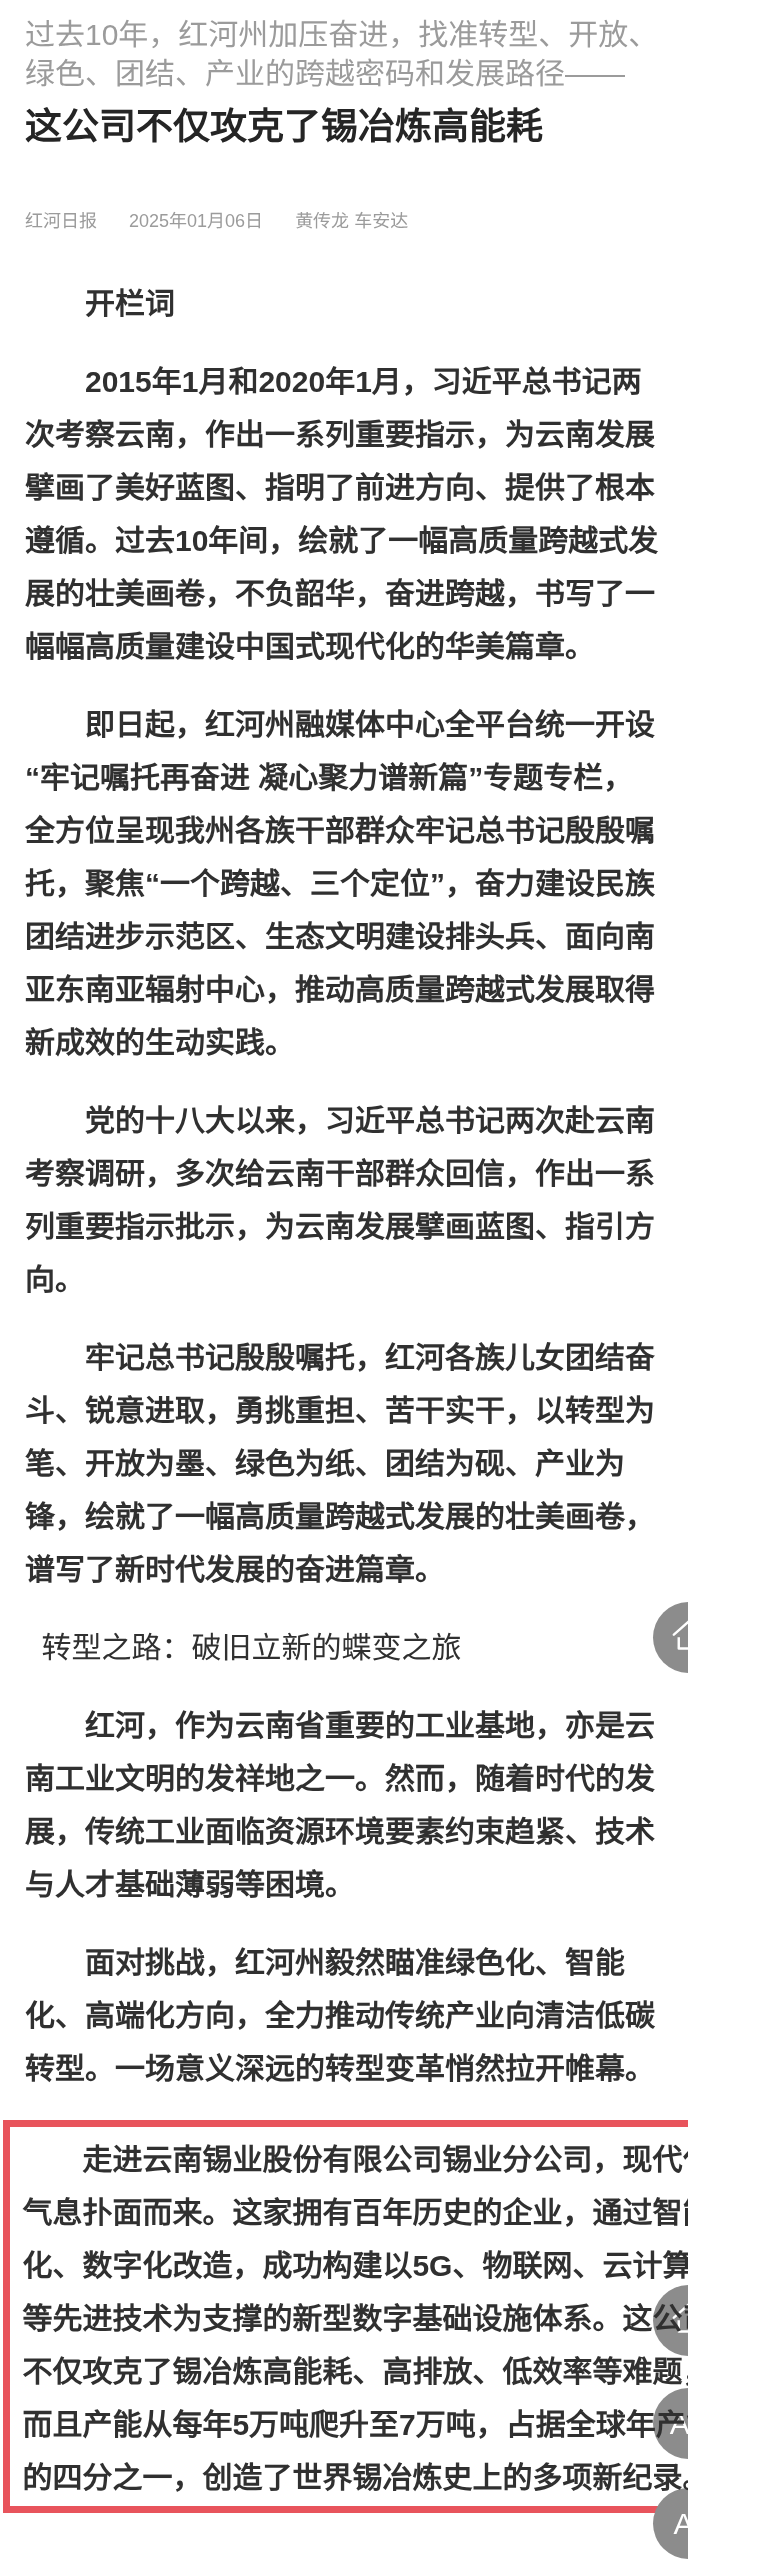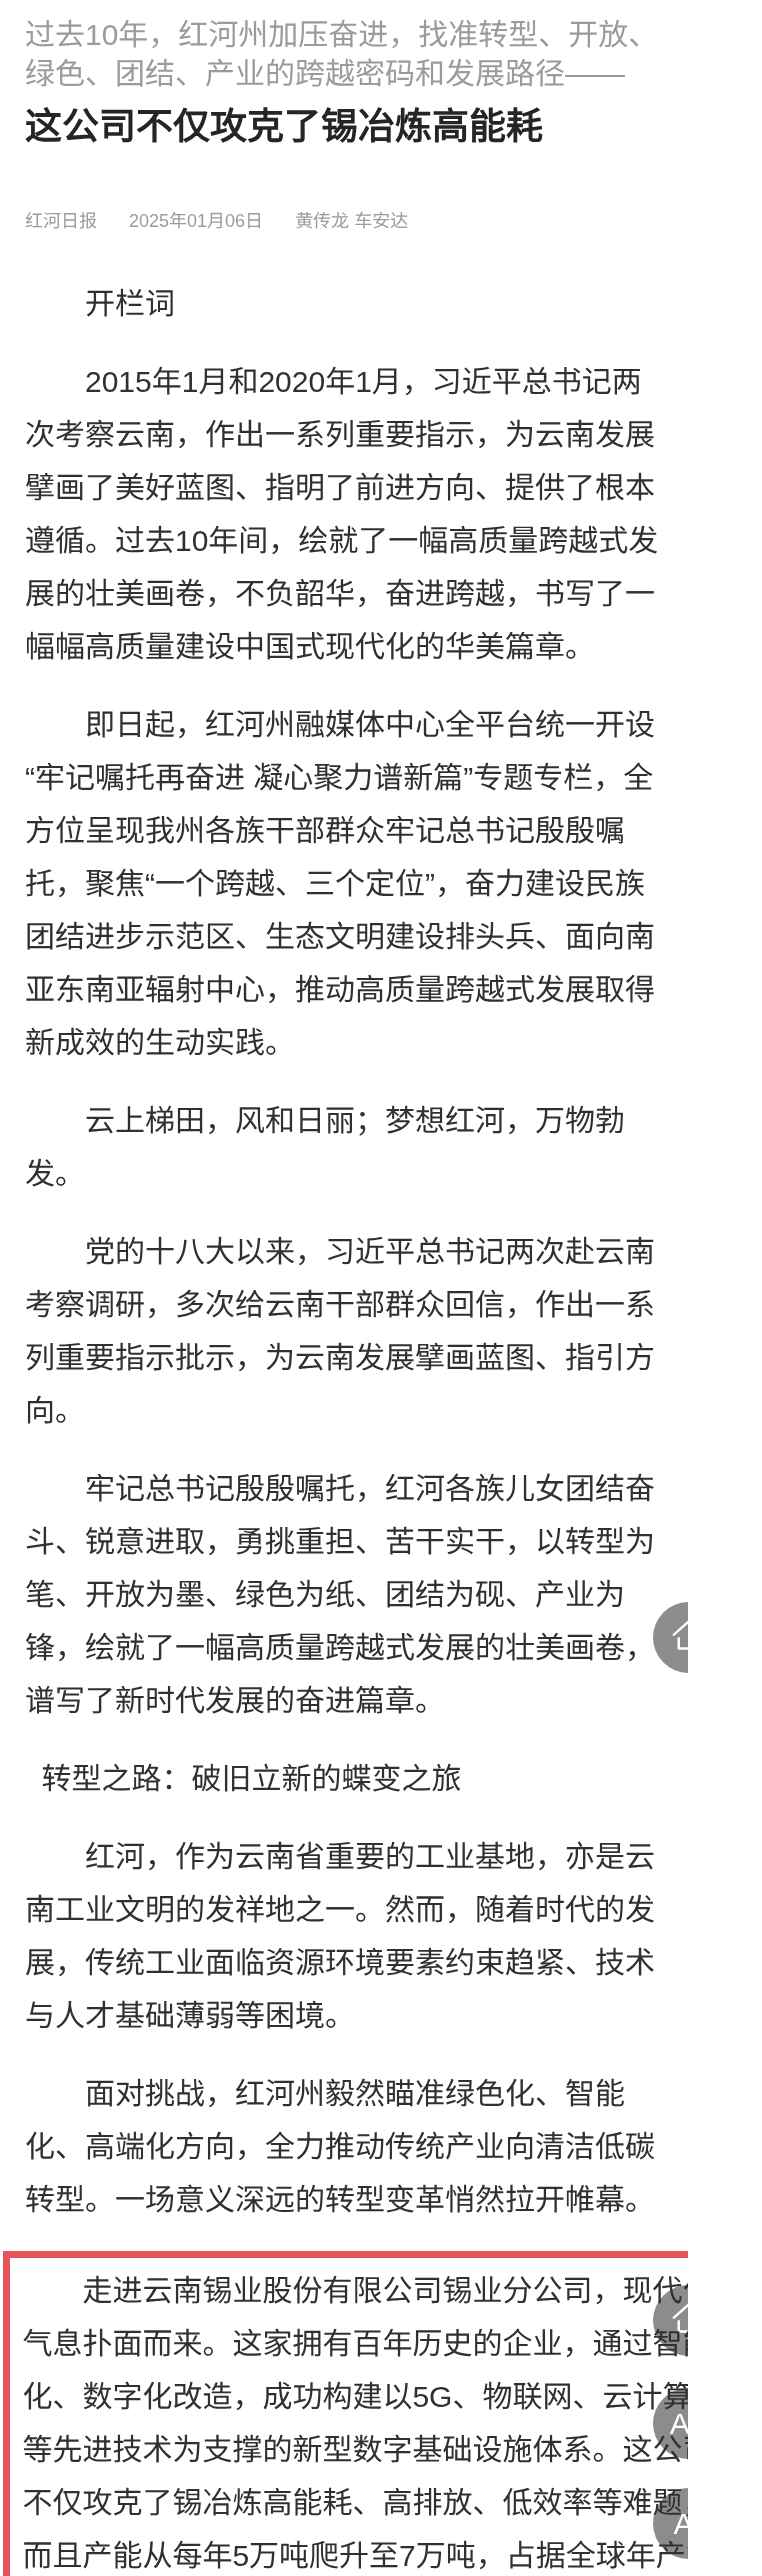--- a/index.html
+++ b/index.html
@@ -15,21 +15,21 @@
   }
   .title {
     margin:12px 0 0; font-size:37px; line-height:43px;
     color:#252525; font-weight:700;
   }
   .byline { margin:60px 0 0; font-size:18px; line-height:27px; color:#9b9b9b; }
   .byline span { display:inline-block; }
   .byline .gap { margin-right:27px; }
   .article { margin-top:42px; font-size:30px; line-height:53px; color:#303030; }
   .article p { margin:0 0 25px; }
-  .indent { text-indent:2em; }
+  .indent { text-indent:2em;font-weight:bold; }
   .section { text-indent:0.55em; }
   .highlight {
     box-sizing:border-box; width:734px; margin:0 0 0 -21.6px;
     border:7.4px solid #e8545c; padding:6px 12px 1.5px;
   }
   .highlight p { margin:0; position:relative; z-index:3; }
   .float-btn {
     position:absolute; left:653px; width:71px; height:71px;
     border-radius:50%; background:#8c8c8c; z-index:2;
     display:flex; align-items:center; justify-content:center;
@@ -55,21 +55,20 @@
     <div class="byline">
       <span class="gap">红河日报</span>
       <span class="gap">2025年01月06日</span>
       <span>黄传龙 车安达</span>
     </div>
 
     <div class="article">
       <p class="indent">开栏词</p>
       <p class="indent">2015年1月和2020年1月，习近平总书记两次考察云南，作出一系列重要指示，为云南发展擘画了美好蓝图、指明了前进方向、提供了根本遵循。过去10年间，绘就了一幅高质量跨越式发展的壮美画卷，不负韶华，奋进跨越，书写了一幅幅高质量建设中国式现代化的华美篇章。</p>
       <p class="indent">即日起，红河州融媒体中心全平台统一开设“牢记嘱托再奋进 凝心聚力谱新篇”专题专栏，全方位呈现我州各族干部群众牢记总书记殷殷嘱托，聚焦“一个跨越、三个定位”，奋力建设民族团结进步示范区、生态文明建设排头兵、面向南亚东南亚辐射中心，推动高质量跨越式发展取得新成效的生动实践。</p>
-      <p class="indent">云上梯田，风和日丽；梦想红河，万物勃发。</p>
       <p class="indent">党的十八大以来，习近平总书记两次赴云南考察调研，多次给云南干部群众回信，作出一系列重要指示批示，为云南发展擘画蓝图、指引方向。</p>
       <p class="indent">牢记总书记殷殷嘱托，红河各族儿女团结奋斗、锐意进取，勇挑重担、苦干实干，以转型为笔、开放为墨、绿色为纸、团结为砚、产业为锋，绘就了一幅高质量跨越式发展的壮美画卷，谱写了新时代发展的奋进篇章。</p>
       <p class="section">转型之路：破旧立新的蝶变之旅</p>
       <p class="indent">红河，作为云南省重要的工业基地，亦是云南工业文明的发祥地之一。然而，随着时代的发展，传统工业面临资源环境要素约束趋紧、技术与人才基础薄弱等困境。</p>
       <p class="indent">面对挑战，红河州毅然瞄准绿色化、智能化、高端化方向，全力推动传统产业向清洁低碳转型。一场意义深远的转型变革悄然拉开帷幕。</p>
 
       <div class="highlight">
         <p class="indent">走进云南锡业股份有限公司锡业分公司，现代化气息扑面而来。这家拥有百年历史的企业，通过智能化、数字化改造，成功构建以5G、物联网、云计算等先进技术为支撑的新型数字基础设施体系。这公司不仅攻克了锡冶炼高能耗、高排放、低效率等难题，而且产能从每年5万吨爬升至7万吨，占据全球年产能的四分之一，创造了世界锡冶炼史上的多项新纪录。</p>
       </div>
     </div>

